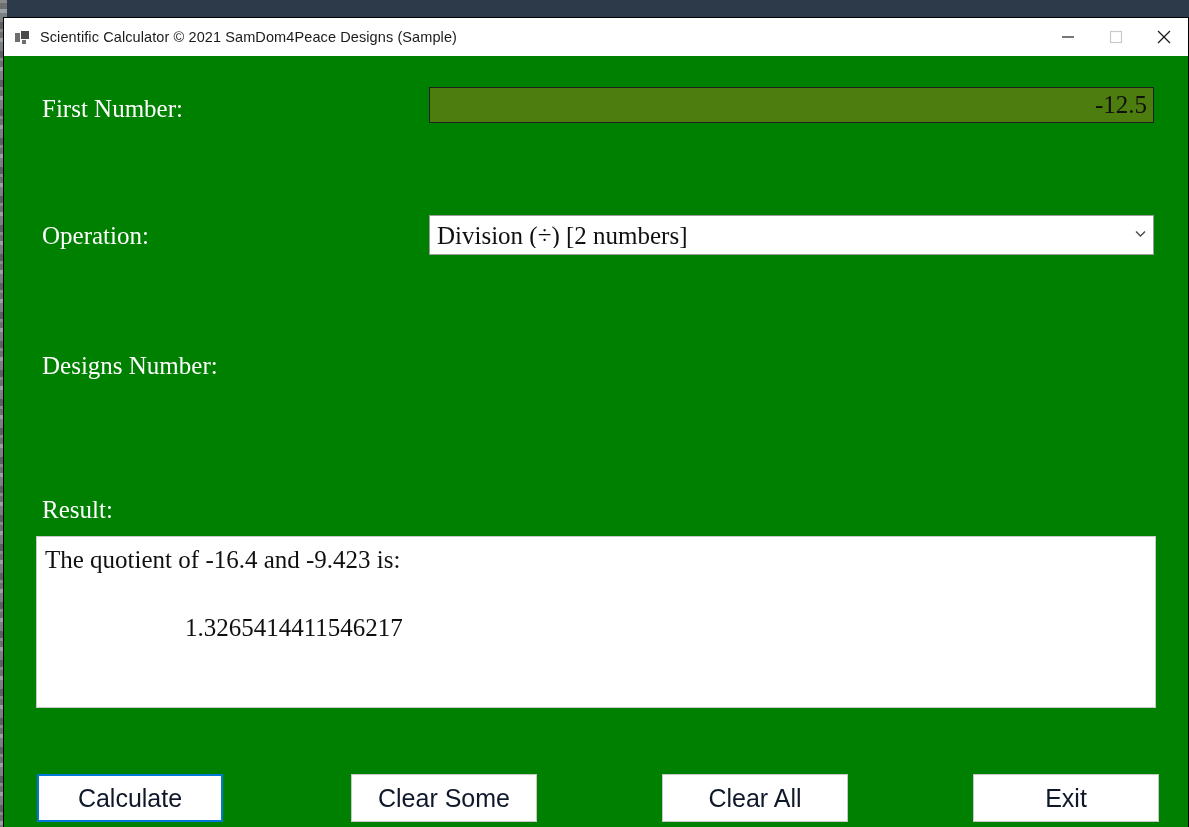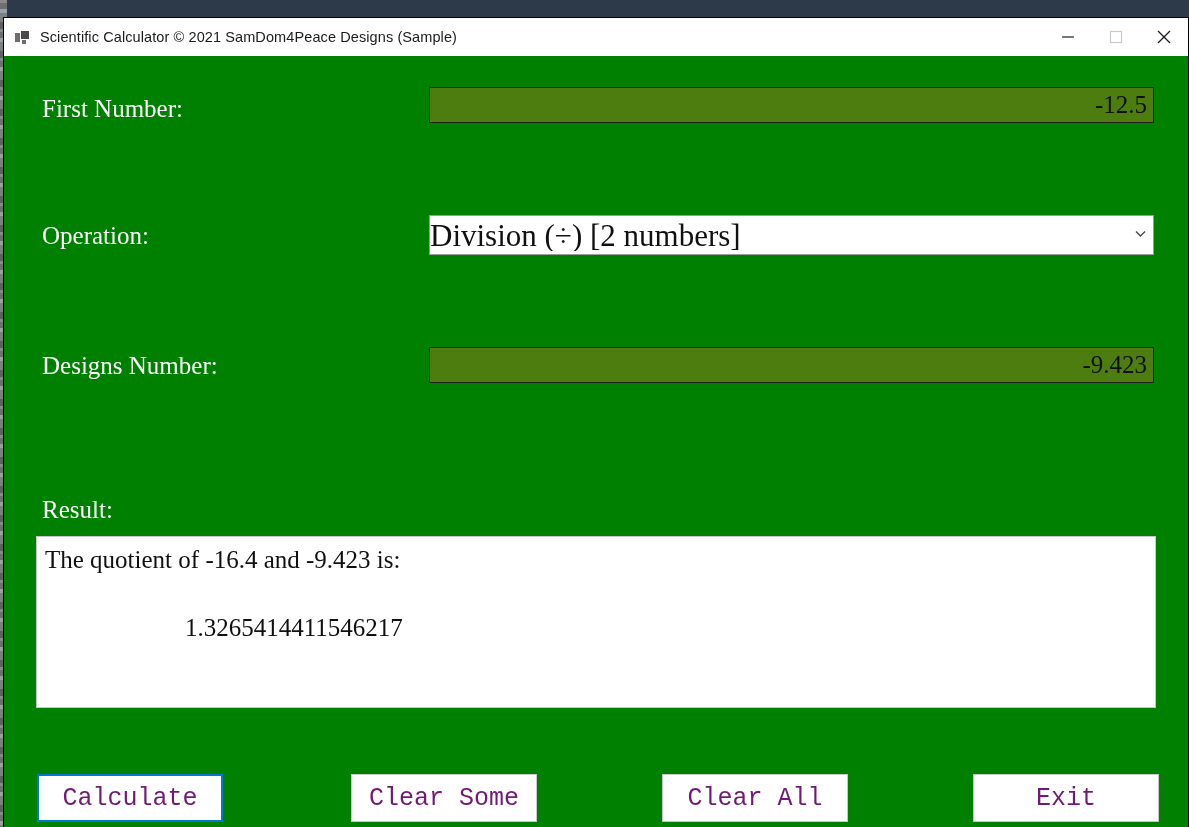--- a/index.html
+++ b/index.html
@@ -127,22 +127,23 @@
   
   #operation-select {
     position: absolute;
     background: #ffffff;
     border: 1px solid #9b9b9b;
     box-sizing: border-box;
     display: flex;
     align-items: center;
   }
   #operation-value {
-    font-size: 31px;
-    color: #101010;
+    font-size: 25px;
+    color: #101010;
+    padding-left: 7px;
     line-height: 1;
     white-space: nowrap;
     flex: 1 1 auto;
     overflow: hidden;
   }
   #operation-chevron {
     flex: 0 0 auto;
     width: 26px;
     display: flex;
     align-items: center;
@@ -176,23 +177,23 @@
     white-space: nowrap;
     line-height: 1;
   }
 
   
   .calc-btn {
     position: absolute;
     background: #ffffff;
     border: 1px solid #c8c8c8;
     box-sizing: border-box;
-    font-family: Liberation Mono, monospace;
-    font-size: 25px;
-    color: #701a75;
+    font-family: Liberation Sans, sans-serif;
+    font-size: 25px;
+    color: #0f172a;
     display: flex;
     align-items: center;
     justify-content: center;
     padding: 8px;
     line-height: 1;
   }
   .calc-btn.focused {
     border: 2px solid #0078d7;
   }
 </style>
@@ -240,21 +241,20 @@
     <div id="operation-select" style="left:425px; top:159px; width:725px; height:40px;">
       <div id="operation-value">Division (÷) [2 numbers]</div>
       <div id="operation-chevron">
         <svg width="11" height="8" viewBox="0 0 11 8">
           <polyline points="1,1.5 5.5,6 10,1.5" fill="none" stroke="#4a4a4a" stroke-width="1.4"></polyline>
         </svg>
       </div>
     </div>
 
     <div class="row-label" style="left:38px; top:297px;">Designs Number:</div>
-    <input class="num-input" type="text" style="left: 425px; top: 291px; width: 725px; height: 36px;" value="-9.423">
 
     <div class="row-label" style="left:38px; top:441px;">Result:</div>
     <div id="result-box" style="left:32px; top:480px; width:1120px; height:172px;">
       <div id="result-line1">The quotient of -16.4 and -9.423 is:</div>
       <div id="result-line2">1.3265414411546217</div>
     </div>
 
     <button class="calc-btn focused" style="left:33px; top:718px; width:186px; height:48px;">Calculate</button>
     <button class="calc-btn" style="left:347px; top:718px; width:186px; height:48px;">Clear Some</button>
     <button class="calc-btn" style="left:658px; top:718px; width:186px; height:48px;">Clear All</button>

